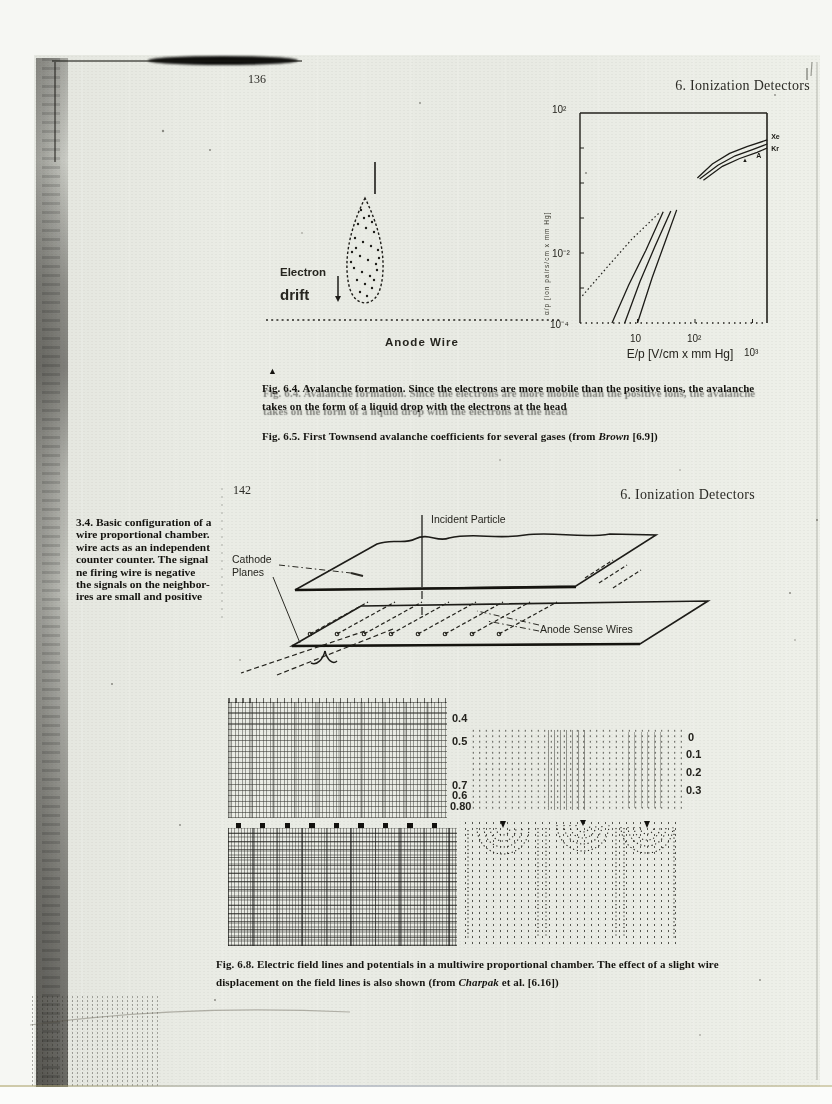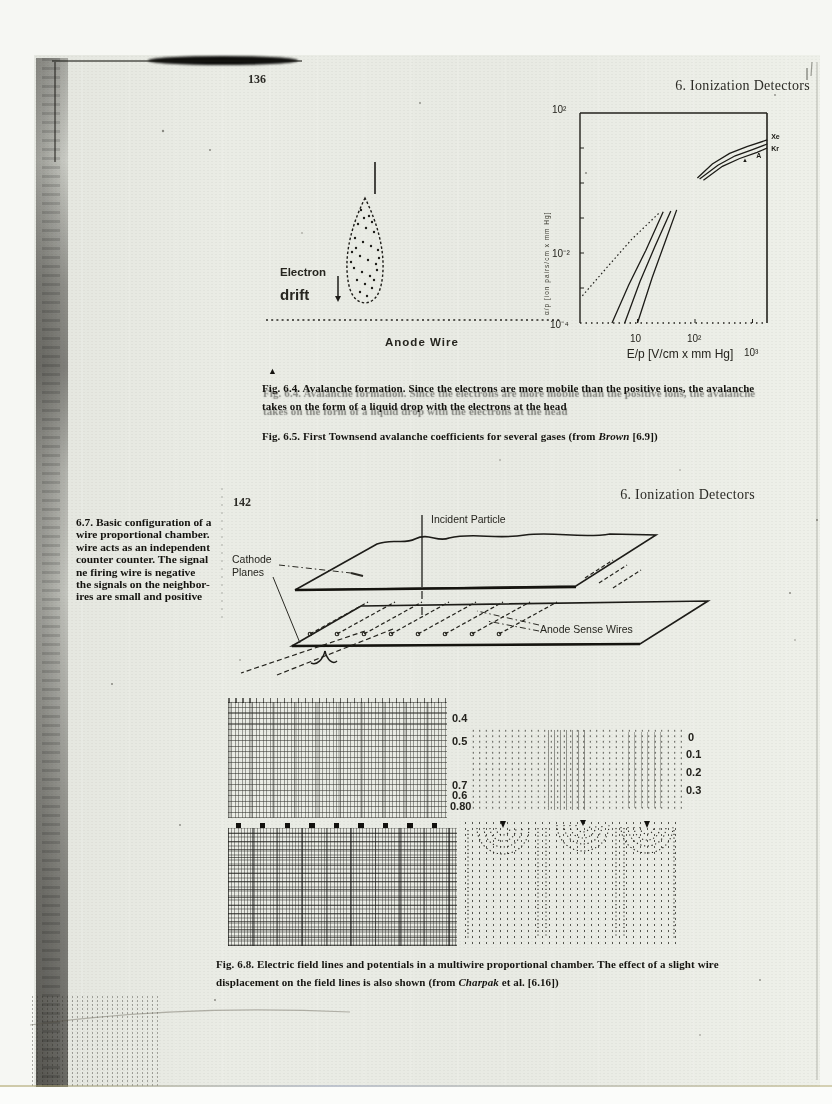--- a/index.html
+++ b/index.html
@@ -25,21 +25,21 @@
         background:linear-gradient(90deg,rgba(35,33,28,.28),rgba(35,33,28,.12) 55%,transparent),
         linear-gradient(180deg,rgba(30,28,24,.30) 0%,rgba(30,28,24,.12) 10%,rgba(30,28,24,.42) 22%,
           rgba(30,28,24,.5) 30%,rgba(30,28,24,.25) 40%,rgba(30,28,24,.16) 52%,rgba(30,28,24,.32) 66%,
           rgba(30,28,24,.5) 82%,rgba(30,28,24,.62) 100%);}
   .left-band-streaks{left:42px;top:58px;width:18px;height:1029px;opacity:.5;filter:blur(.4px);
         background:repeating-linear-gradient(180deg,rgba(0,0,0,.3) 0 3px,rgba(0,0,0,.04) 3px 9px);}
   .bl-speckle{left:30px;top:995px;width:130px;height:92px;opacity:.5;filter:blur(.4px);
         background-image:radial-gradient(rgba(40,38,32,.8) .6px,transparent 1px);background-size:5px 4px;}
   
   .bookhead{font-size:14px;color:#2c2b26;filter:blur(.2px);letter-spacing:.3px;}
-  .pagenum{font-size:12px;font-weight:bold;color:#2c2b26;filter:blur(.2px);}
+  .pagenum{font-size:12px;font-weight:normal;color:#2c2b26;filter:blur(.2px);}
   .caption{font-size:11px;font-weight:bold;color:#14130f;filter:blur(.25px);letter-spacing:.1px;}
   .ghost{text-shadow:1px 4.5px 1px rgba(28,28,24,.5);}
   .margincap{font-size:11.4px;font-weight:bold;color:#14130f;line-height:12.4px;
         filter:blur(.25px);width:146px;}
   .hand{font-family:"Liberation Sans",sans-serif;color:#26251f;filter:blur(.35px);}
   .panel-label{font-family:"Liberation Sans",sans-serif;font-size:11px;font-weight:bold;
         color:#23221d;filter:blur(.4px);}
   
   .panelA{left:228px;top:702px;width:219px;height:116px;opacity:.88;filter:blur(.2px);
         background-image:
@@ -162,25 +162,25 @@
 <div class="abs hand" style="left:630px;top:333px;font-size:10px;">10</div>
 <div class="abs hand" style="left:687px;top:333px;font-size:10px;">10²</div>
 <div class="abs hand" style="left:744px;top:347px;font-size:10px;">10³</div>
 <div class="abs hand" style="left:605px;top:347px;width:150px;text-align:center;font-size:12px;font-weight:normal;">E/p [V/cm x mm Hg]</div>
 
 <div class="abs" style="left:268px;top:366px;font-size:9px;color:#14130f;">▲</div>
 <div class="abs caption ghost" style="left:262px;top:382px;width:552px;">Fig. 6.4. Avalanche formation. Since the electrons are more mobile than the positive ions, the avalanche</div>
 <div class="abs caption ghost" style="left:262px;top:400px;width:552px;">takes on the form of a liquid drop with the electrons at the head</div>
 <div class="abs caption" style="left:262px;top:430px;width:560px;"><span>Fig. 6.5. First Townsend avalanche coefficients for several gases (from </span><i>Brown</i><span> [6.9])</span></div>
 
-<div class="abs pagenum" style="left:233px;top:483px;margin-top:12px;">142</div>
+<div class="abs pagenum" style="left:233px;top:483px;">142</div>
 <div class="abs bookhead" style="left:545px;top:487px;width:210px;text-align:right;">6. Ionization Detectors</div>
 
 <div class="abs margincap" style="left:76px;top:516px;">
-  <div>6.7. Basic configuration of a</div>
+  <div>3.4. Basic configuration of a</div>
   <div>wire proportional chamber.</div>
   <div>wire acts as an independent</div>
   <div>counter counter. The signal</div>
   <div>ne firing wire is negative</div>
   <div>the signals on the neighbor-</div>
   <div>ires are small and positive</div>
 </div>
 
 <svg class="abs" style="left:225px;top:503px;" width="550" height="205">
   <line x1="197" y1="12" x2="197" y2="84" stroke="#1d1c18" stroke-width="1.3"></line>

